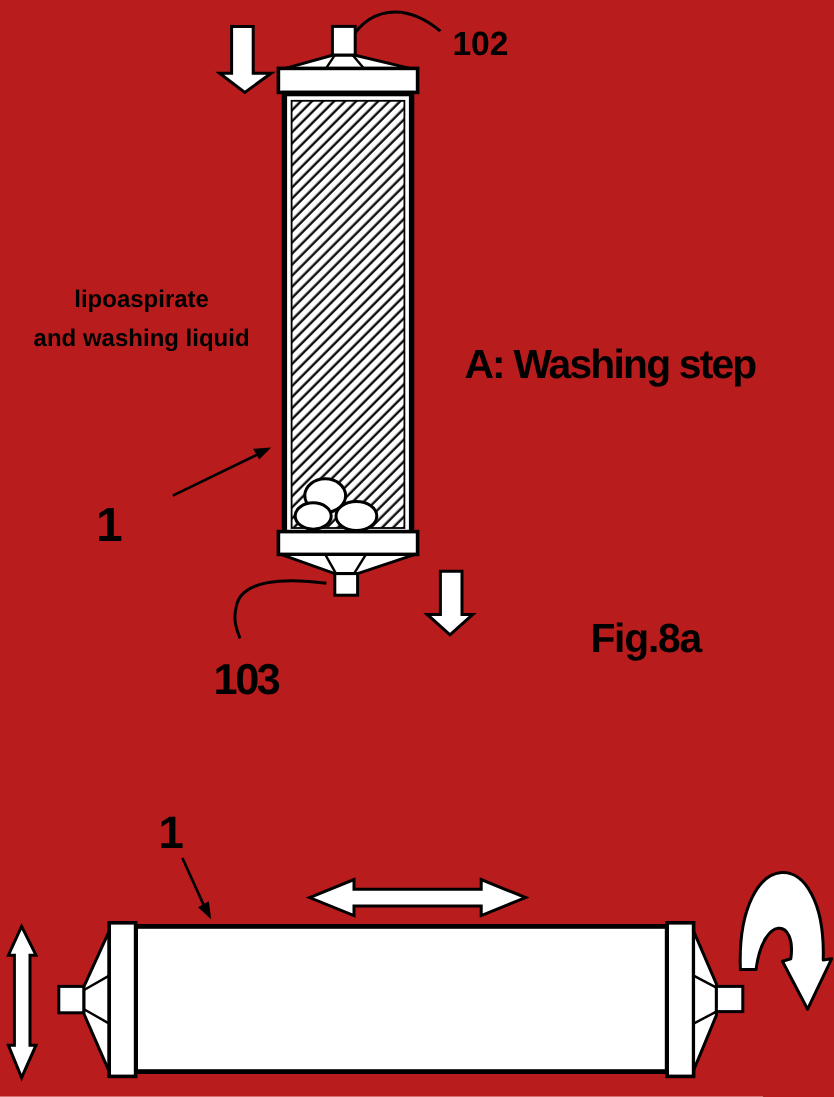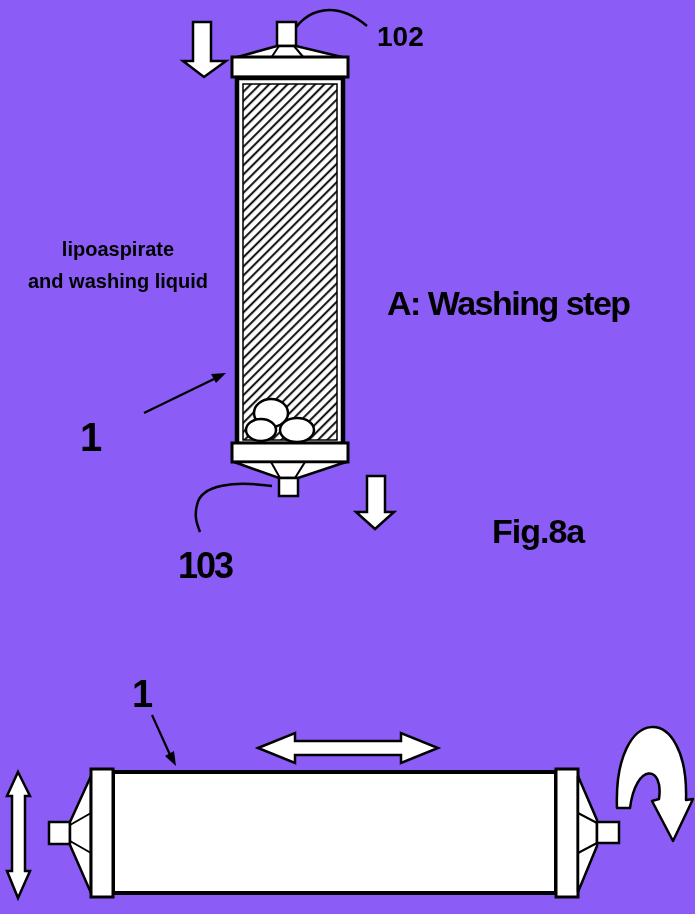--- a/index.html
+++ b/index.html
@@ -1,19 +1,19 @@
 <!DOCTYPE html>
 <html><head>
 <meta charset="utf-8">
 <style>
   html,body{margin:0;padding:0;background:#fff;}
   .page{
     position:relative;
     width:695px;height:914px;
-    background:#8b5cf6;
+    background:#b91c1c;
     font-family:"Liberation Sans", sans-serif;
     overflow:hidden;
     text-align:right;
   }
   svg{position:absolute;inset:0;display:block;}
   .ink{stroke:#000;fill:none;}
   .shape{stroke:#000;fill:#fff;}
   text{fill:#000;font-family:"Liberation Sans", sans-serif;font-weight:700;}
   .num-102{font-size:28px;}
   .num-103{font-size:36px;letter-spacing:-2px;}

